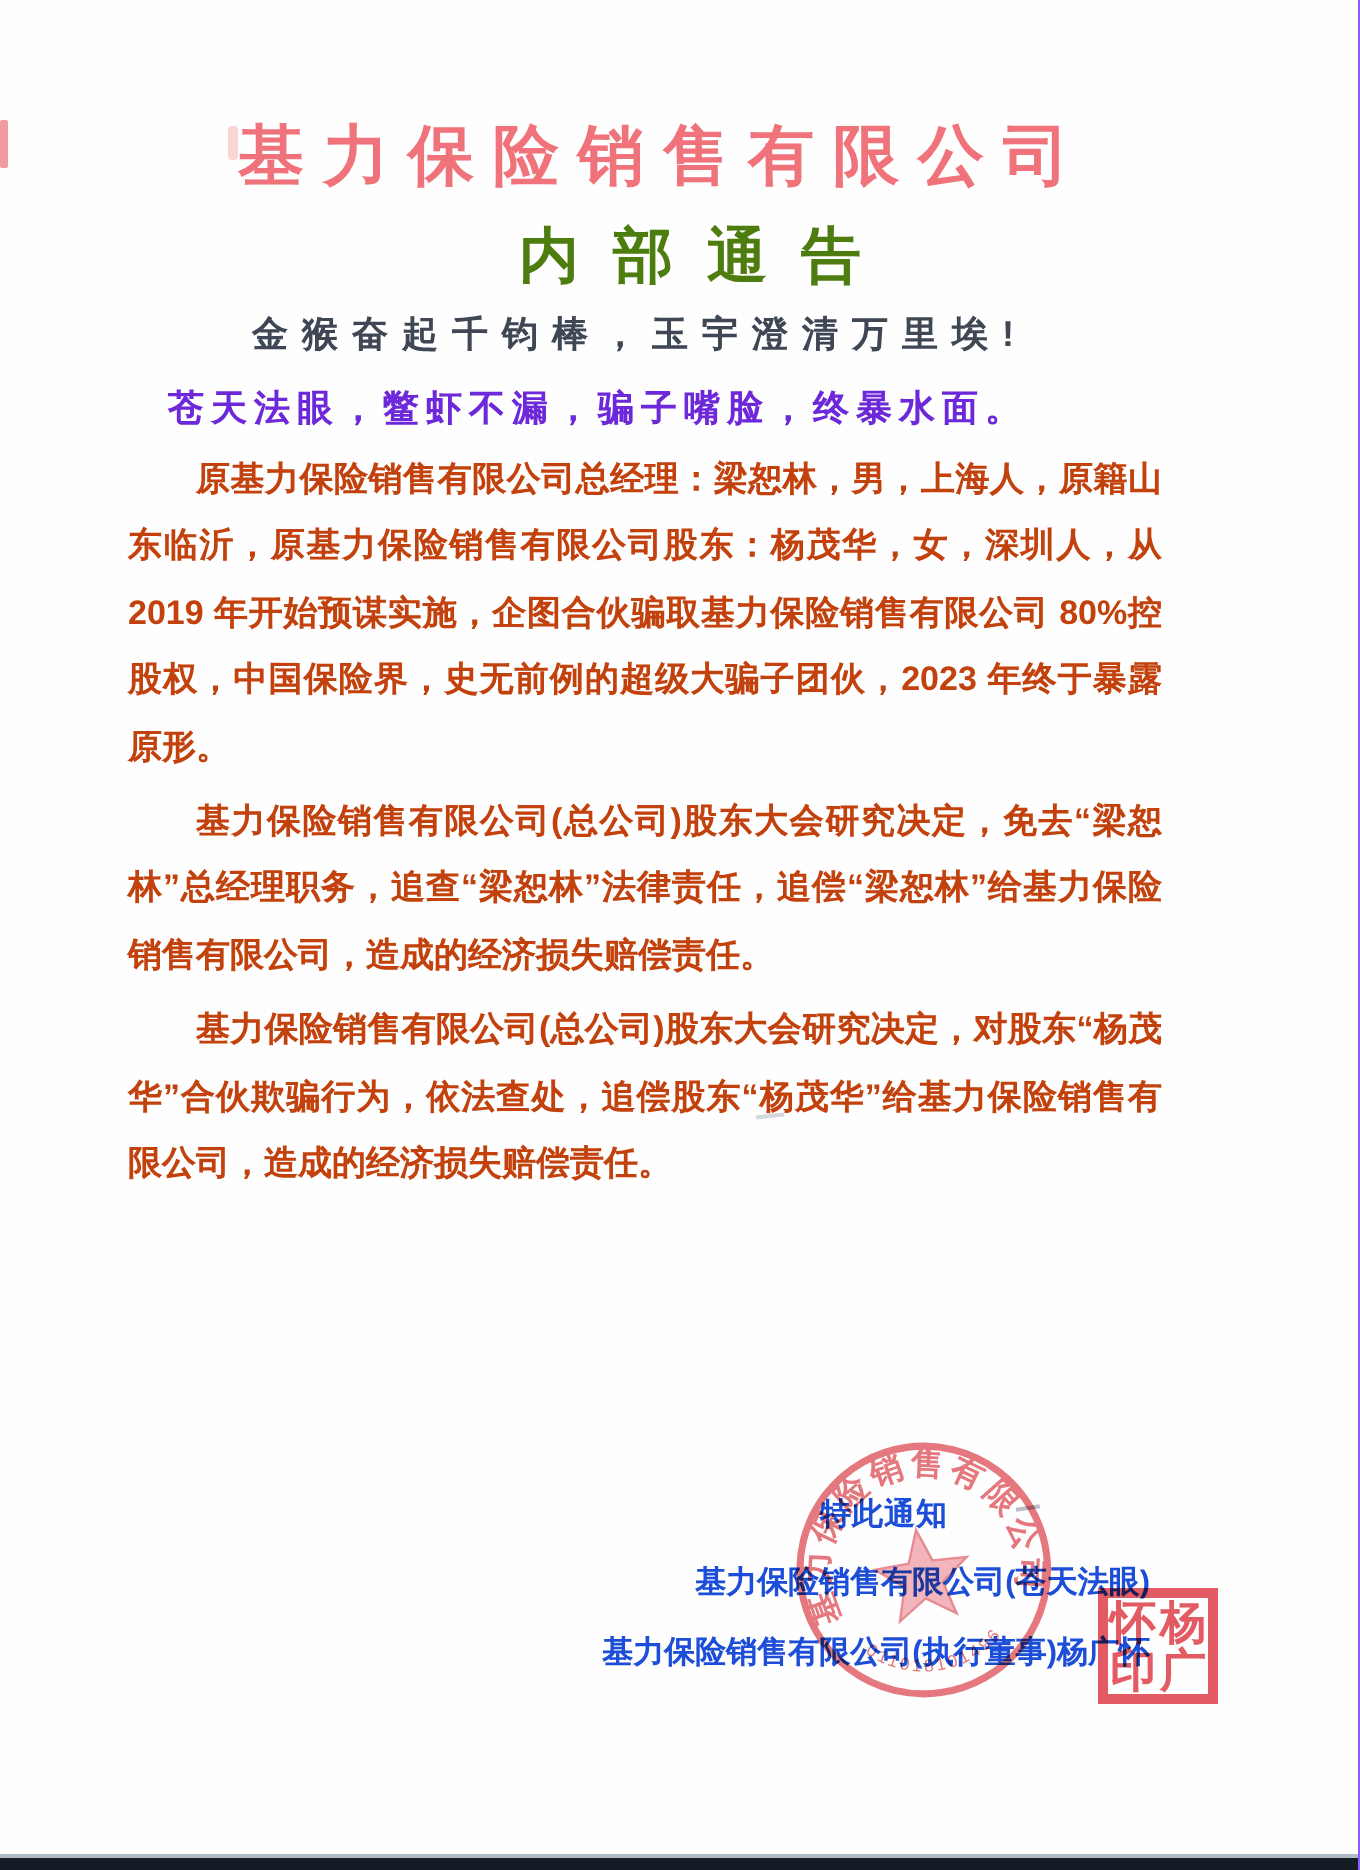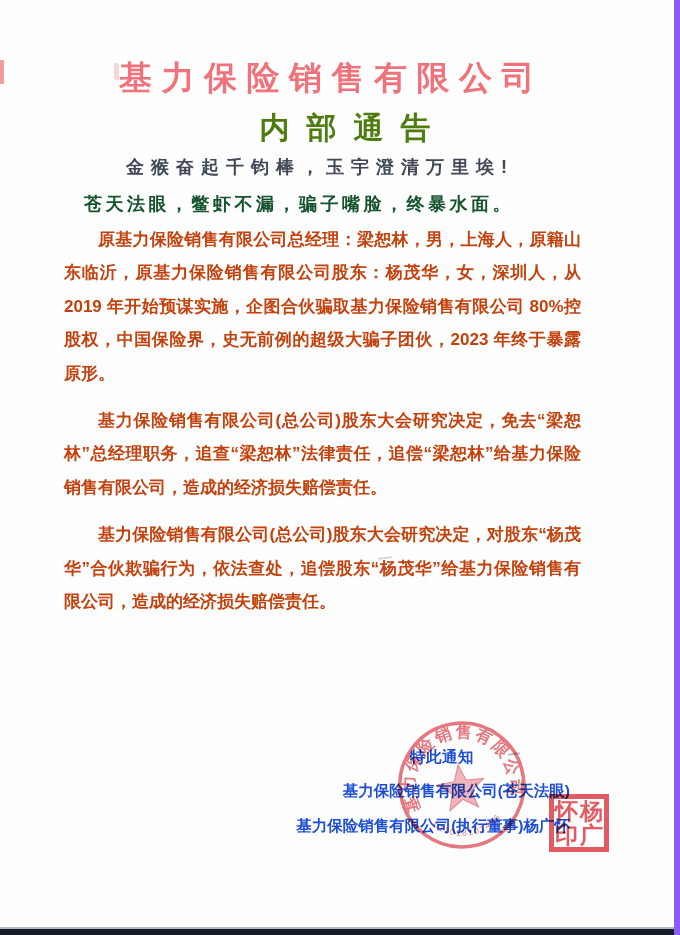--- a/index.html
+++ b/index.html
@@ -6,21 +6,21 @@
   body{
     width:680px;height:935px;
     background:#ffffff;
     font-family:"Liberation Sans",sans-serif;
     position:relative;
     overflow:hidden;
   }
   .page{
     position:absolute;inset:0;
     background:#fefefe;
-    border-right:6px solid #8b5cf6;
+    border-right:1px solid #8b5cf6;
   }
   
   .title-main{
     position:absolute;top:56px;left:64px;width:517px;
     text-align:center;
     font-size:33px;font-weight:bold;
     letter-spacing:9.5px;padding-left:9px;
     color:#f0737b;
     white-space:nowrap;
   }
@@ -33,32 +33,32 @@
     white-space:nowrap;
   }
   
   .slogan1{
     position:absolute;top:155px;left:126px;
     font-size:18px;font-weight:bold;color:#3f4755;
     letter-spacing:7px;white-space:nowrap;
   }
   .slogan2{
     position:absolute;top:192px;left:84px;
-    font-size:18px;font-weight:bold;color:#14532d;
+    font-size:18px;font-weight:bold;color:#6d28d9;
     letter-spacing:3.5px;white-space:nowrap;
   }
   
   .body-text{
     position:absolute;top:223px;left:64px;width:517px;
     font-size:17px;font-weight:600;color:#c2410c;
     line-height:33.4px;
     text-align:justify;
   }
   .body-text p{margin:0;text-indent:2em;}
-  .body-text p + p{margin-top:14px;}
+  .body-text p + p{margin-top:4px;}
   
   .closing-line{
     position:absolute;
     font-size:15.5px;font-weight:600;color:#1d4ed8;
     white-space:nowrap;
   }
   .notice{top:747px;left:410px;letter-spacing:0.5px;}
   .sig-org{top:781px;right:104px;}
   .sig-director{top:816px;right:104px;}
   .date-line{top:850px;right:170px;letter-spacing:1px;}

